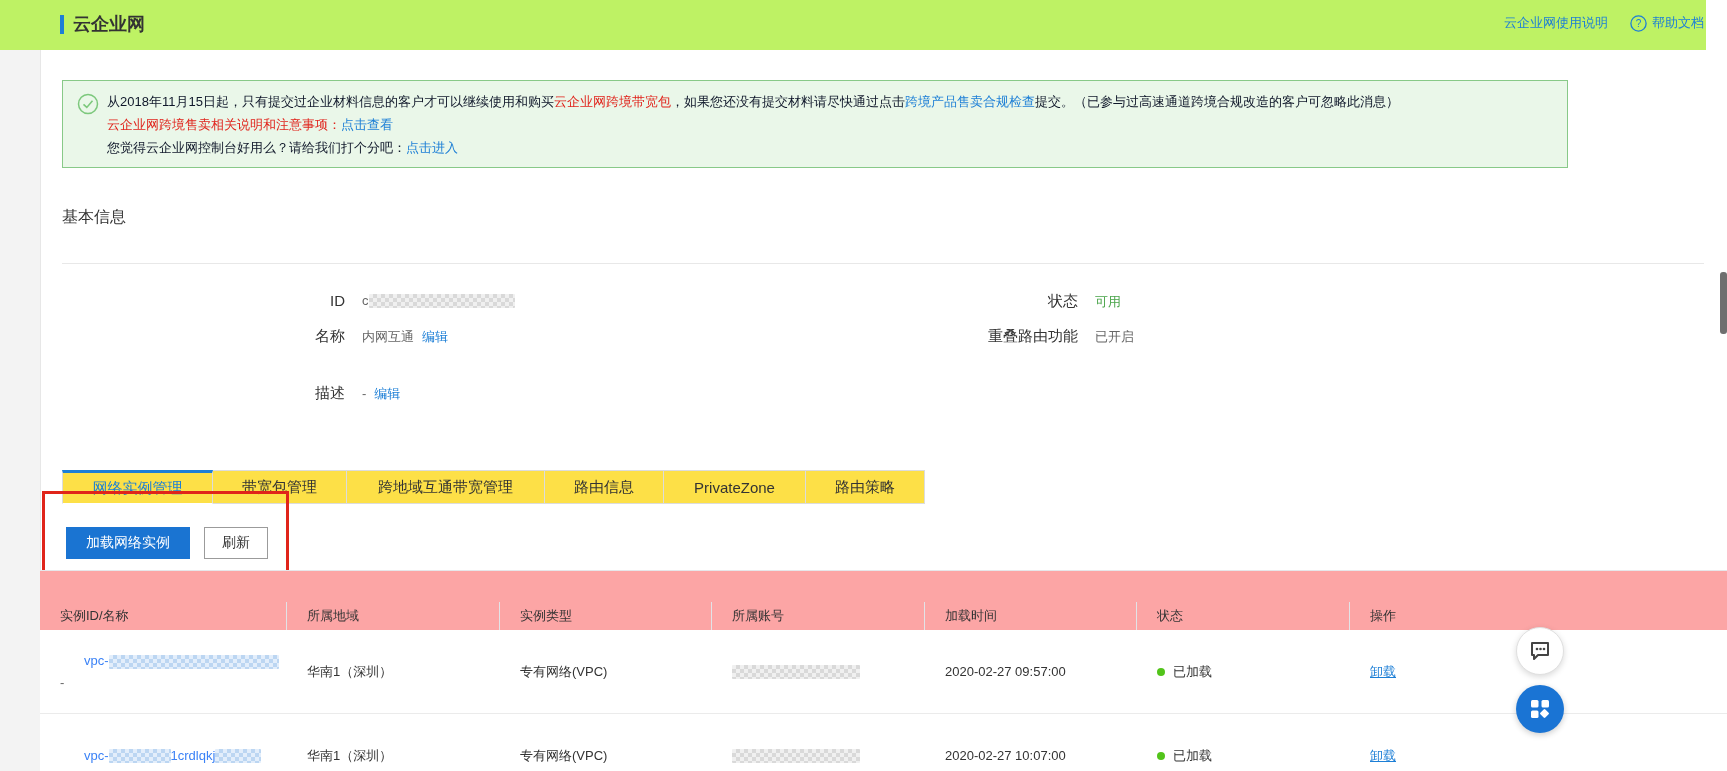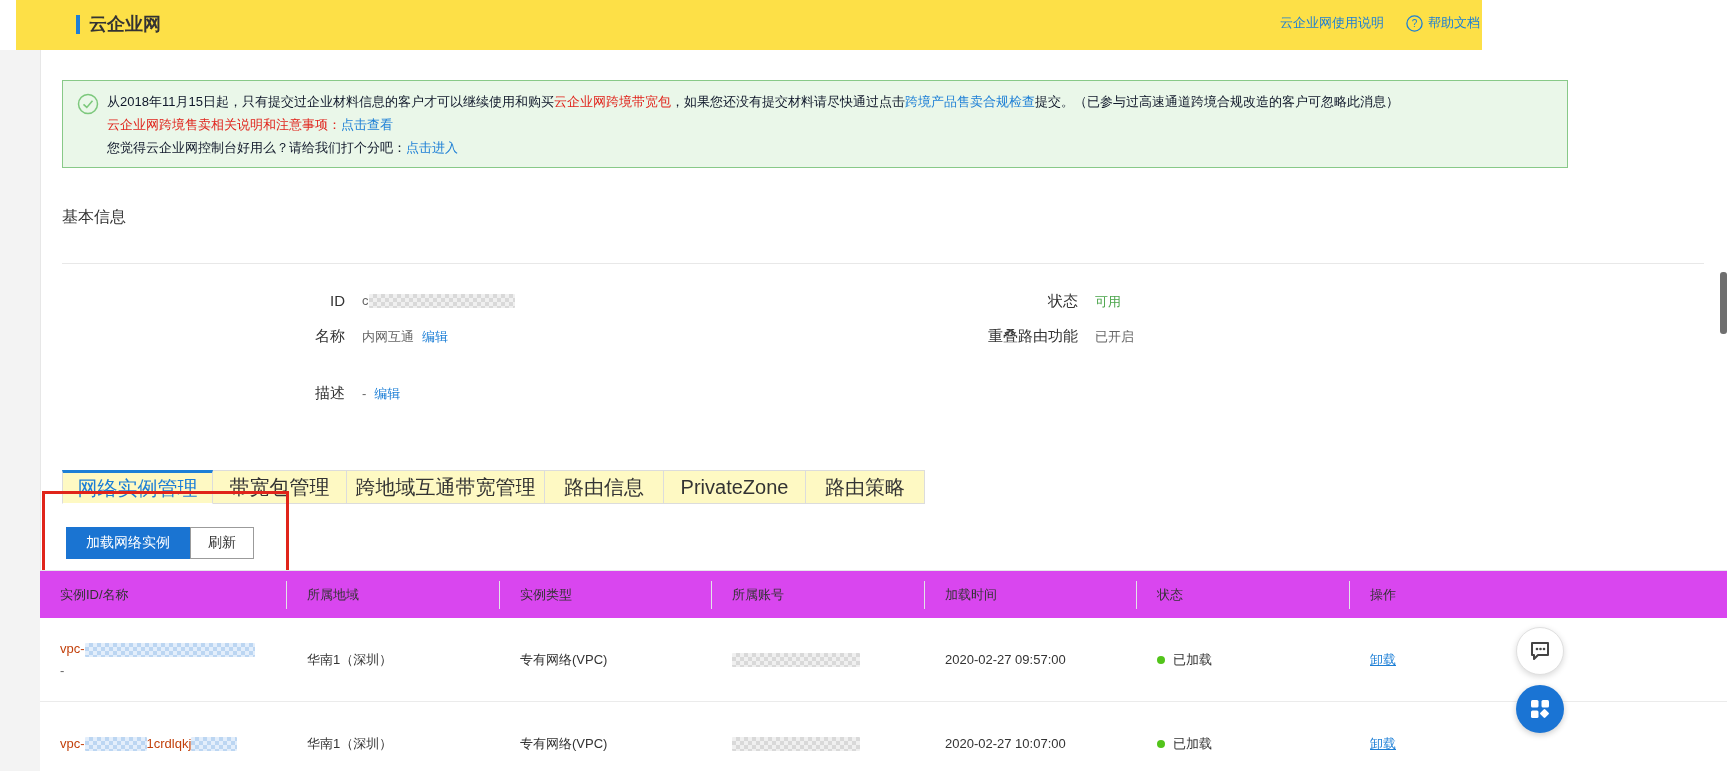--- a/index.html
+++ b/index.html
@@ -1,21 +1,21 @@
 <!DOCTYPE html>
 <html><head>
 <meta charset="utf-8">
 <style>
   * { margin:0; padding:0; box-sizing:border-box; }
   html,body { background:#fff; }
   body { font-family:"Liberation Sans","DejaVu Sans",sans-serif; color:#333; }
   #app { position:relative; width:1727px; height:771px; background:#fff; overflow:hidden; }
 
   
-  .topbar { position:absolute; left:16px; top:0; width:1466px; height:50px; background:#fde047; }
+  .topbar { position:absolute; left:0; top:0; width:1706px; height:50px; background:#bef264; }
   .page-title { position:absolute; left:60px; top:12px; display:flex; align-items:center; }
   .title-bar { width:4px; height:19px; background:#1d7fd6; margin-right:9px; }
   .title-text { font-size:18px; font-weight:bold; color:#333; }
   .topbar-links { position:absolute; right:2px; top:14px; display:flex; align-items:center; gap:22px; white-space:nowrap; }
   .blue-link { color:#1d7fd6; font-size:13px; text-decoration:none; cursor:pointer; }
   .help-wrap { display:flex; align-items:center; gap:5px; }
 
   
   .left-strip { position:absolute; left:0; top:50px; width:41px; height:721px; background:#f3f3f3; border-right:1px solid #e7e7e7; }
 
@@ -39,42 +39,42 @@
       linear-gradient(45deg,#d9d9d9 25%,transparent 25%,transparent 75%,#d9d9d9 75%),
       linear-gradient(45deg,#d9d9d9 25%,transparent 25%,transparent 75%,#d9d9d9 75%);
     background-color:#f0f0f0; background-size:8px 8px; background-position:0 0,4px 4px; }
   .mosaic.blue { background-image:
       linear-gradient(45deg,#bcd6f2 25%,transparent 25%,transparent 75%,#bcd6f2 75%),
       linear-gradient(45deg,#bcd6f2 25%,transparent 25%,transparent 75%,#bcd6f2 75%);
     background-color:#e3eefb; }
 
   
   .tabs { position:absolute; left:62px; top:462px; display:flex; align-items:stretch; height:42px; }
-  .tab { display:flex; align-items:center; justify-content:center; font-size:20px; color:#333; background:#fef9c3;
+  .tab { display:flex; align-items:center; justify-content:center; font-size:15px; color:#333; background:#fde047;
          border:1px solid #dcdcdc; border-left:none; cursor:pointer;margin-top:8px; }
   .tab:first-child { border-left:1px solid #dcdcdc; }
   .tab.active { color:#1d7fd6; border-top:3px solid #1d7fd6; border-bottom:1px solid #fff; }
 
   
-  .toolbar { position:absolute; left:66px; top:527px; display:flex; }
+  .toolbar { position:absolute; left:66px; top:527px; display:flex; gap:14px; }
   .btn-primary { height:32px; padding:0 19px; background:#1a74d2; color:#fff; font-size:14px; border:1px solid #1a74d2; cursor:pointer; font-family:inherit; }
   .btn-default { height:32px; padding:0 17px; background:#fff; color:#333; font-size:14px; border:1px solid #9b9b9b; cursor:pointer; font-family:inherit; }
 
   
   .red-box { position:absolute; left:42px; top:491px; width:247px; height:86px; border:3px solid #e0241a; pointer-events:none; }
 
   
   .grid { position:absolute; left:40px; top:570px; width:1687px; }
-  .grid-header { display:flex; height:48px; background:#d946ef; border-top:1px solid #e6e7ea; align-items:center; font-size:13px; color:#333; }
+  .grid-header { display:flex; height:60px; background:#fca5a5; border-top:1px solid #e6e7ea; align-items:flex-end; font-size:13px; color:#333; }
   .grid-header .cell { border-right:1px solid #e2e3e7; height:28px; line-height:28px; }
   .grid-header .cell:last-child { border-right:none; }
   .cell { padding-left:20px; }
   .c0{width:247px;} .c1{width:213px;} .c2{width:212px;} .c3{width:213px;} .c4{width:212px;} .c5{width:213px;} .c6{width:377px;}
   .grid-row { display:flex; align-items:center; height:84px; border-bottom:1px solid #ebebeb; font-size:13px; color:#333; background:#fff; }
-  .id-cell .line1 { color:#c2410c; }
+  .id-cell .line1 { color:#3b82f6;margin-left:24px; }
   .id-cell .line2 { color:#666; margin-top:6px; }
   .status-dot { display:inline-block; width:8px; height:8px; border-radius:50%; background:#52c41a; margin-right:8px; vertical-align:middle; }
   .action-link { color:#1d7fd6; cursor:pointer;text-decoration:underline; }
 
   
   .float-btn { position:absolute; width:48px; height:48px; border-radius:50%; display:flex; align-items:center; justify-content:center; cursor:pointer; }
   .chat-btn { left:1516px; top:627px; background:#fff; border:1px solid #e0e0e0; box-shadow:0 2px 6px rgba(0,0,0,.15); }
   .apps-btn { left:1516px; top:685px; background:#1a74d4; box-shadow:0 2px 6px rgba(0,0,0,.2); }
 
   

